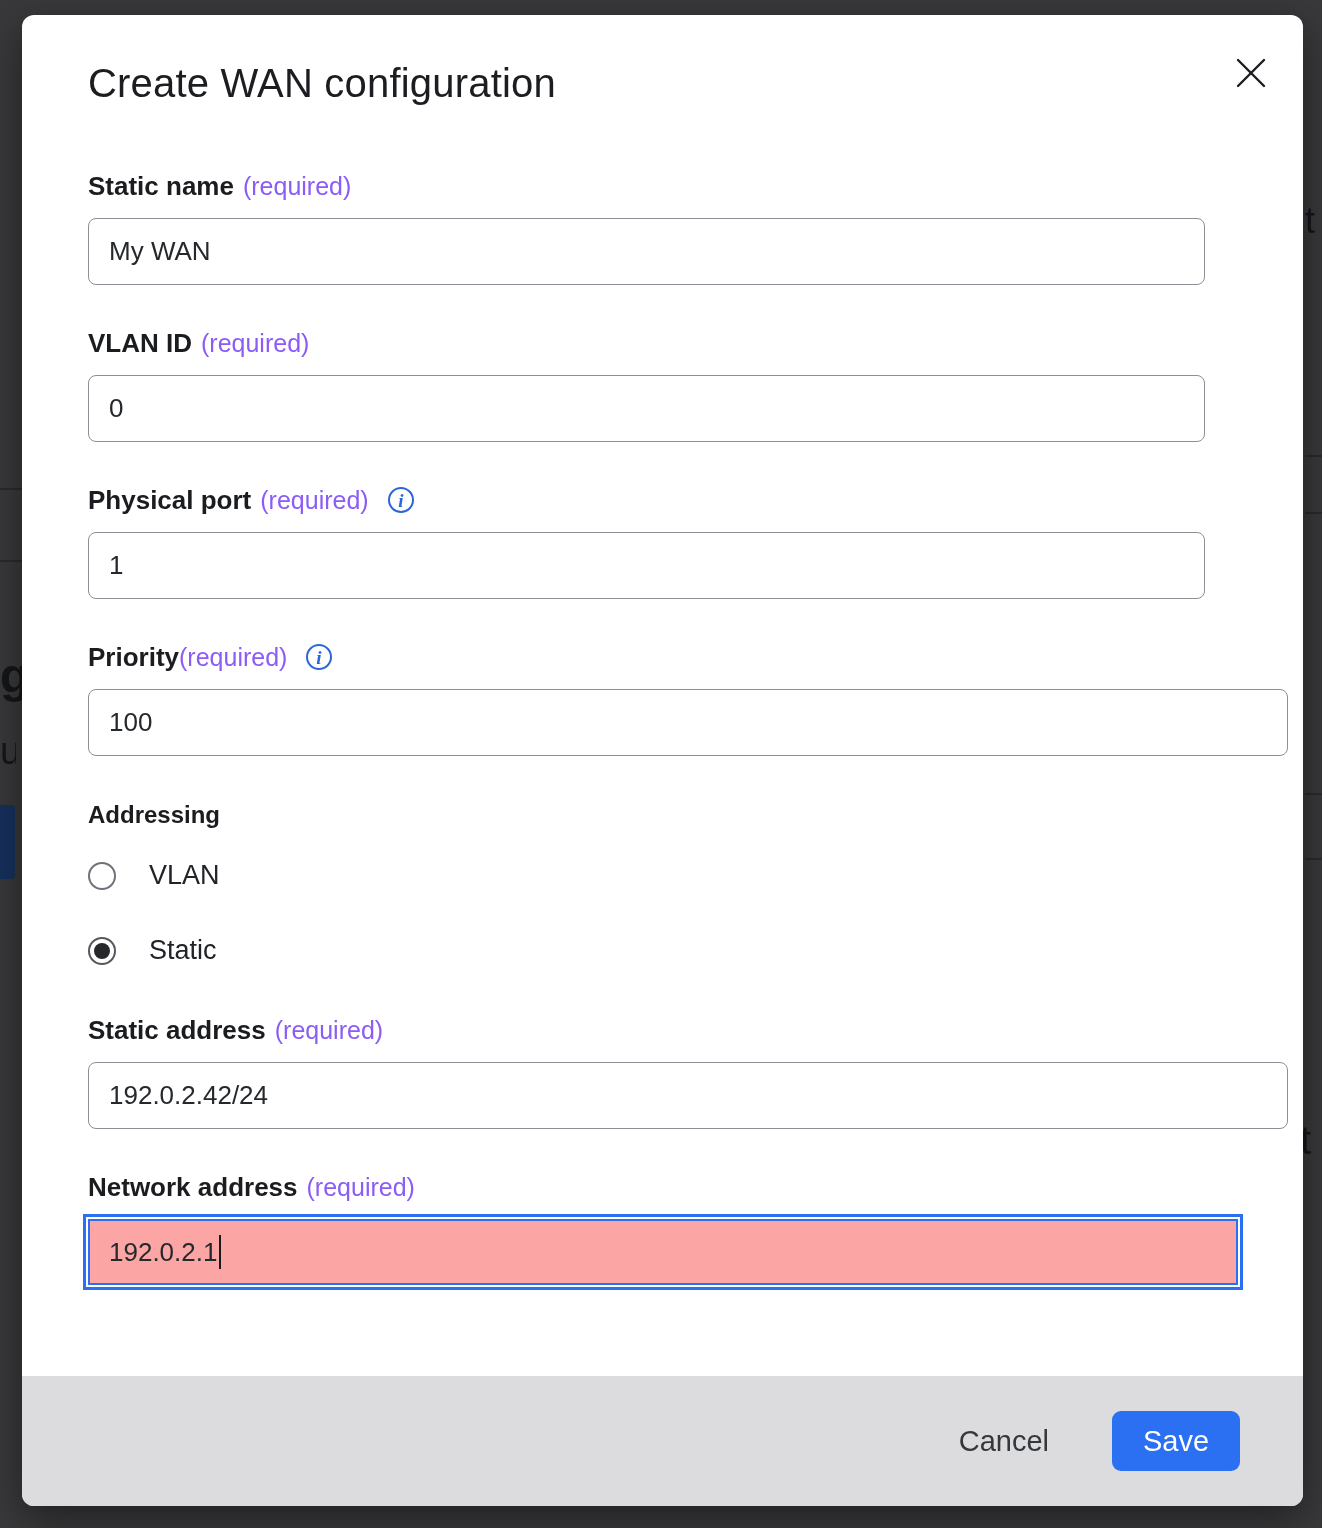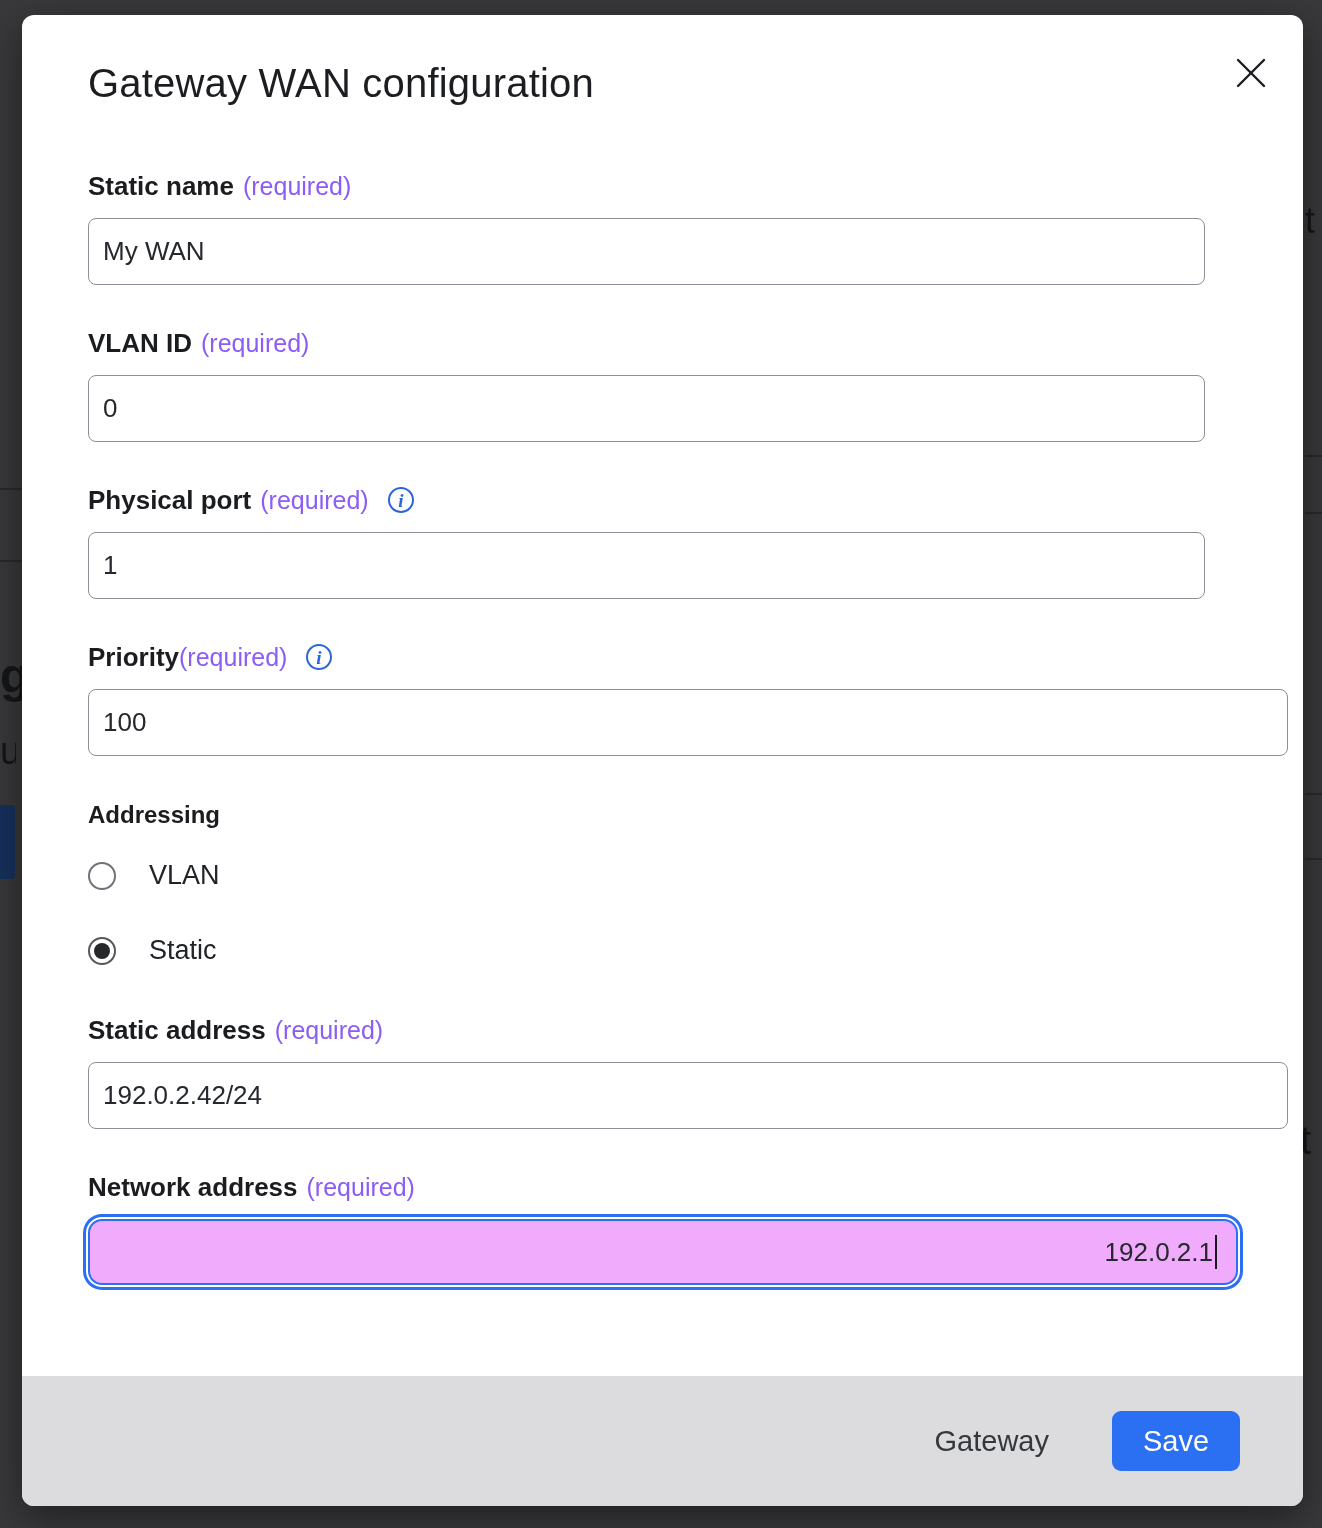--- a/index.html
+++ b/index.html
@@ -40,31 +40,30 @@
                font-size:26px; line-height:32px; color:#1a1c1f; }
   .lbl { font-weight:700; }
   .req { font-weight:400; font-size:25px; margin-left:9px; color:#8b5cf6; }
   .req.tight { margin-left:0; }
   .info-btn { background:none; border:none; padding:0; margin-left:18px;
               width:28px; height:28px; cursor:pointer; display:inline-flex; }
 
   .text-input {
     display:block; height:67px; border:1.5px solid #8b8f96; border-radius:8px;
     font-family:"Liberation Sans", sans-serif; font-size:26px; color:#25282c;
-    padding:0 14px; background:#fff; outline:none;
+    padding:0 20px; background:#fff; outline:none;
   }
   .w-a { width:1117px; }
   .w-b { width:1200px; }
 
   
   .fake-input {
     display:flex; align-items:center; height:66px; width:1150px;
-    border:2px solid #2b6ff2; border-radius:14px; padding:0 19px;
-    background:#f0abfc;
-    justify-content:flex-end;
+    border:2px solid #2b6ff2; border-radius:0; padding:0 19px;
+    background:#fca5a5;
   }
   .fake-input.focused { box-shadow:0 0 0 2px #ffffff, 0 0 0 5px #2b6ff2; }
   .fake-input .value { font-size:26px; color:#25282c; }
   .caret { display:inline-block; width:0; height:34px; border-left:2.5px solid #17191c;
            margin-left:2px; }
 
   
   .addressing { margin-bottom:48px; }
   .addr-heading { font-size:24px; font-weight:700; color:#1a1c1f; line-height:34px;
                   margin-bottom:28px; }
@@ -110,21 +109,21 @@
 <div class="modal">
 
   <button class="close-btn" aria-label="Close">
     <svg width="34" height="34" viewBox="0 0 34 34">
       <line x1="4" y1="4" x2="30" y2="30" stroke="#1b1d20" stroke-width="2.4" stroke-linecap="round"></line>
       <line x1="30" y1="4" x2="4" y2="30" stroke="#1b1d20" stroke-width="2.4" stroke-linecap="round"></line>
     </svg>
   </button>
 
   <div class="modal-body">
-    <h1 class="title">Gateway WAN configuration</h1>
+    <h1 class="title">Create WAN configuration</h1>
 
     <div class="field">
       <div class="label-row">
         <span class="lbl">Static name</span>
         <span class="req">(required)</span>
       </div>
       <input class="text-input w-a" type="text" value="My WAN" style="">
     </div>
 
     <div class="field">
@@ -193,16 +192,16 @@
         <span class="req">(required)</span>
       </div>
       <div class="fake-input focused">
         <span class="value">192.0.2.1</span>
         <span class="caret"></span>
       </div>
     </div>
   </div>
 
   <div class="footer">
-    <button class="cancel-btn">Gateway</button>
+    <button class="cancel-btn">Cancel</button>
     <button class="save-btn">Save</button>
   </div>
 </div>
 
 </body></html>

